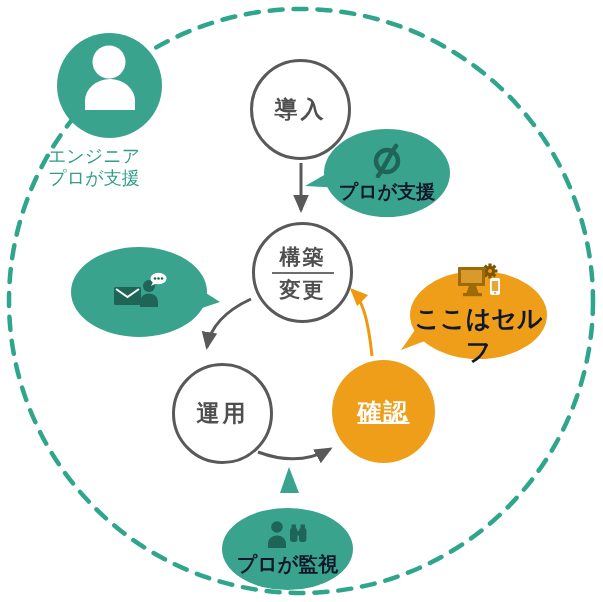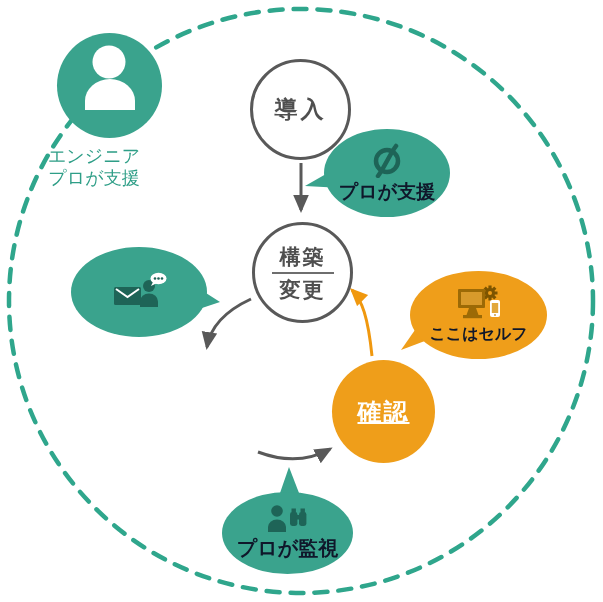--- a/index.html
+++ b/index.html
@@ -35,22 +35,22 @@
   
   .bubble{
     position:absolute;border-radius:50%;z-index:3;
     display:flex;flex-direction:column;align-items:center;justify-content:center;
     color:#0f172a;font-weight:bold;text-align:center;
   }
   .bubble.teal{background:#3AA38D;}
   .bubble.orange{background:#EF9E1A;}
   .b-support{left:324px;top:129px;width:126px;height:88px;font-size:19px;}
   .b-create{left:71px;top:247px;width:136px;height:90px;font-size:20px;}
-  .b-self{left:410px;top:271px;width:137px;height:88px;font-size:16px;}
-  .b-monitor{left:222px;top:492px;width:131px;height:82px;font-size:20px;}
+  .b-self{left:410px;top:271px;width:137px;height:88px;font-size:25px;}
+  .b-monitor{left:222px;top:508px;width:131px;height:82px;font-size:20px;}
   .bubble .ic{line-height:0;margin-bottom:1px;}
 </style>
 </head>
 <body>
 
 <div class="stage-wrap">
 
   <svg class="layer" viewBox="0 0 603 602" xmlns="http://www.w3.org/2000/svg">
     <defs>
       <marker id="ah-gray" markerWidth="9" markerHeight="7" refX="5" refY="2.6" orient="auto" markerUnits="strokeWidth">
@@ -93,20 +93,23 @@
   <div class="circle c-build">
     <span class="lbl">構築</span>
     <span class="divider"></span>
     <span class="lbl">変更</span>
   </div>
 
   <div class="circle c-intro">
     <span class="lbl">導入</span>
   </div>
 
+  <div class="circle c-operate">
+    <span class="lbl">運用</span>
+  </div>
 
   <div class="circle c-confirm">
     <span class="lbl">確認</span>
   </div>
 
   <div class="bubble teal b-support">
     <span class="ic">
       <svg width="36" height="36" viewBox="0 0 36 36">
         <circle cx="18" cy="19" r="11" fill="none" stroke="#1E6457" stroke-width="4.5"></circle>
         <path d="M 27,4 C 21,12 15,26 9,34" fill="none" stroke="#1E6457" stroke-width="4.5" stroke-linecap="round"></path>

